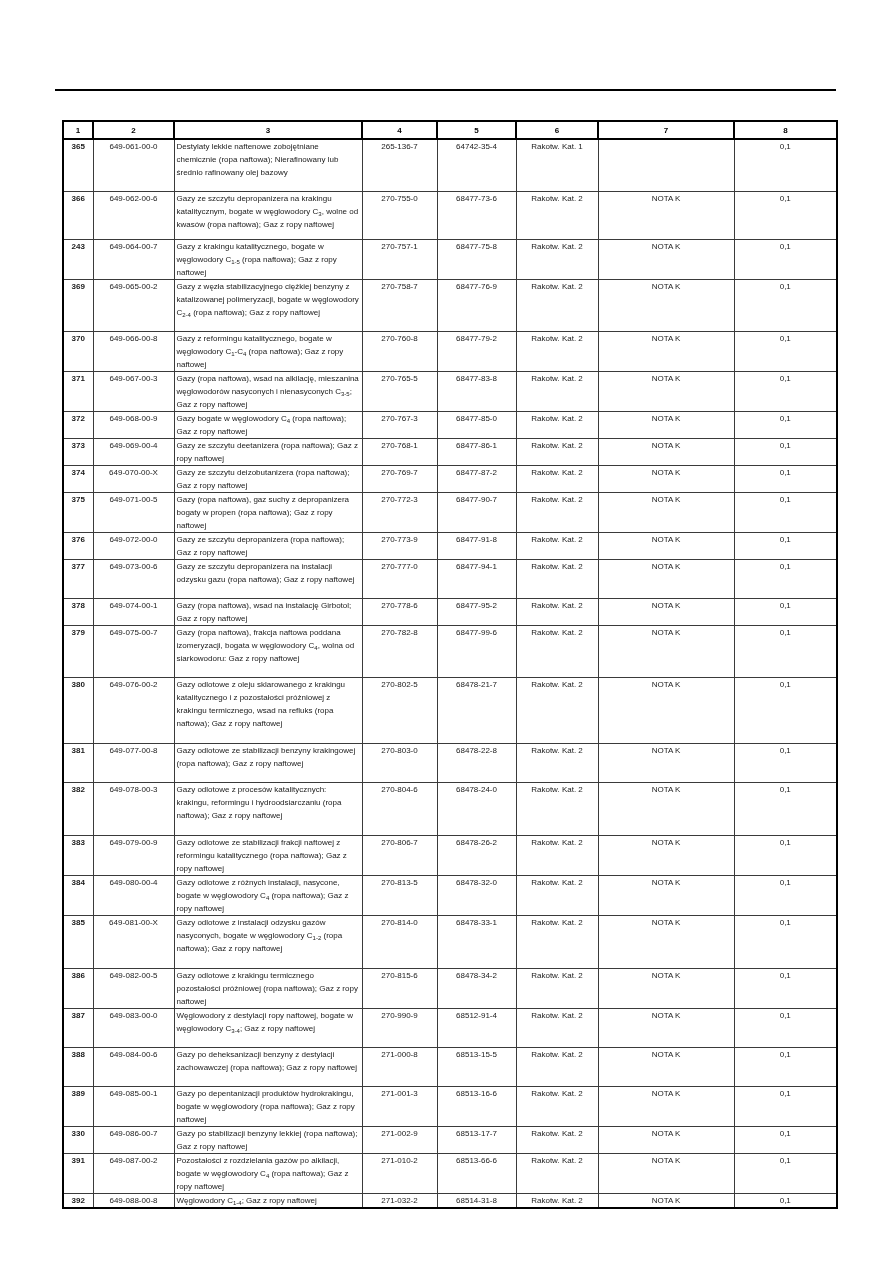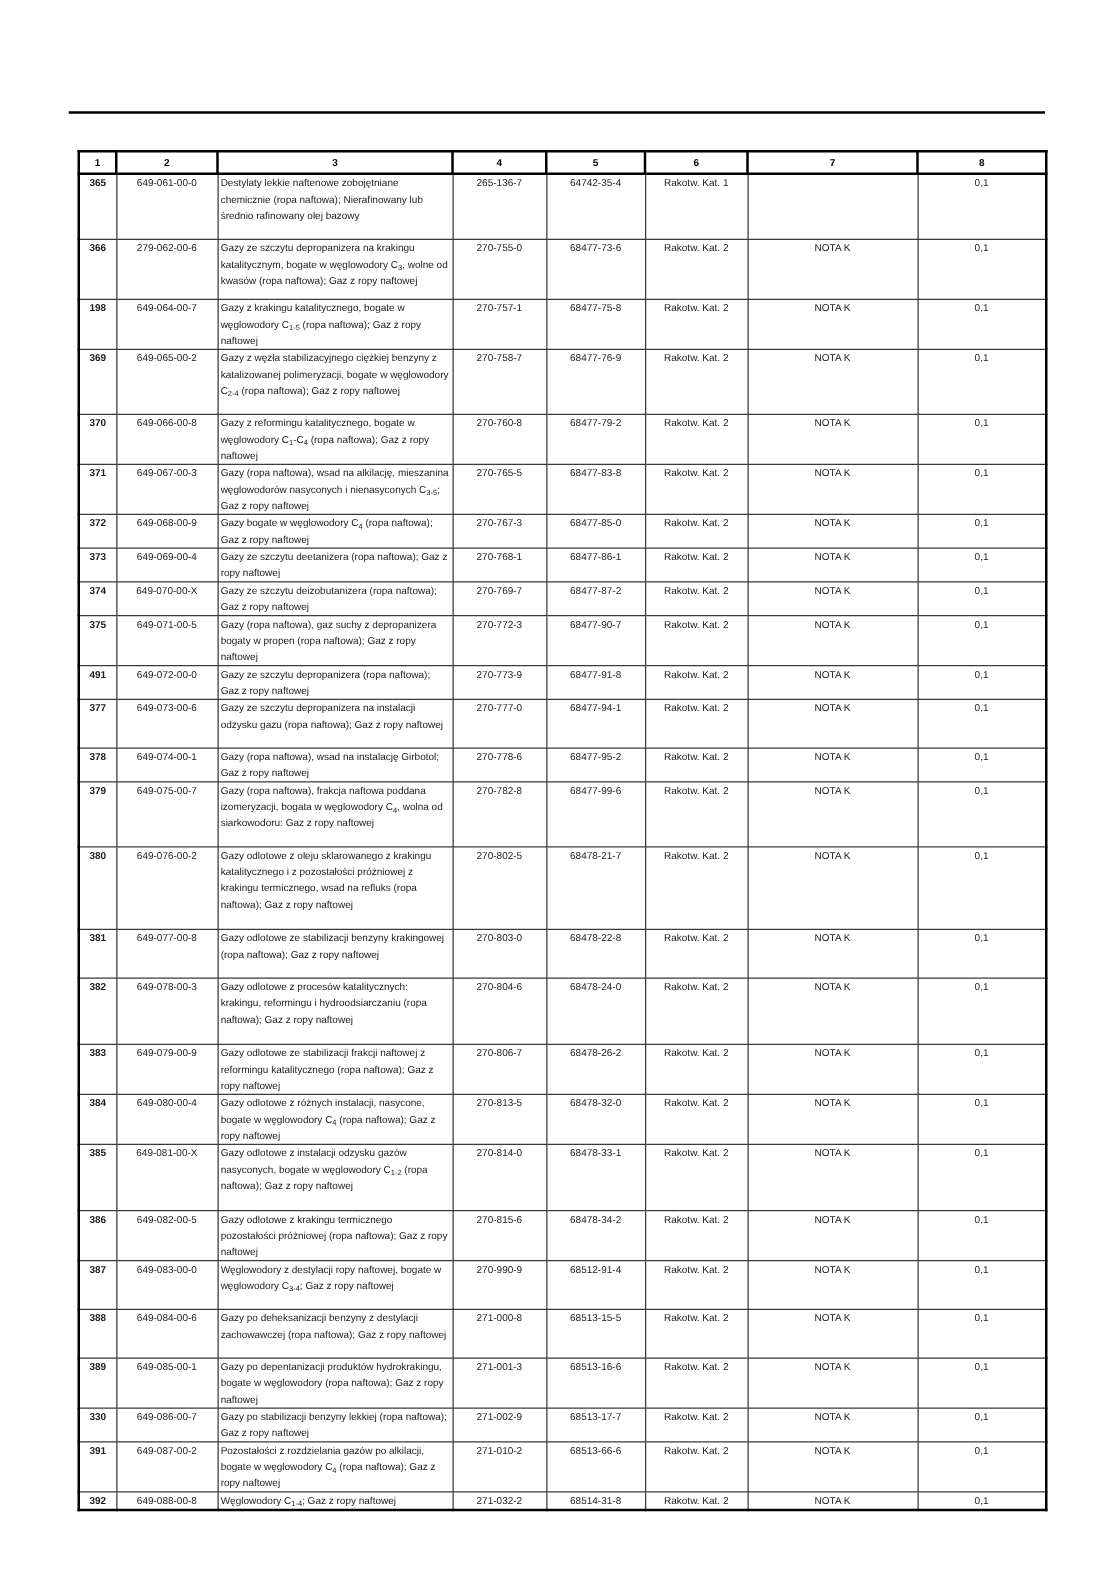--- a/index.html
+++ b/index.html
@@ -88,30 +88,30 @@
         <td class="c2">649-061-00-0</td>
         <td class="c3">Destylaty lekkie naftenowe zobojętniane chemicznie (ropa naftowa); Nierafinowany lub średnio rafinowany olej bazowy</td>
         <td class="c4">265-136-7</td>
         <td class="c5">64742-35-4</td>
         <td class="c6">Rakotw. Kat. 1</td>
         <td class="c7"></td>
         <td class="c8">0,1</td>
       </tr>
       <tr style="height: 48px;">
         <td class="c1">366</td>
-        <td class="c2">279-062-00-6</td>
+        <td class="c2">649-062-00-6</td>
         <td class="c3">Gazy ze szczytu depropanizera na krakingu katalitycznym, bogate w węglowodory C<span class="sub">3</span>, wolne od kwasów (ropa naftowa); Gaz z ropy naftowej</td>
         <td class="c4">270-755-0</td>
         <td class="c5">68477-73-6</td>
         <td class="c6">Rakotw. Kat. 2</td>
         <td class="c7">NOTA K</td>
         <td class="c8">0,1</td>
       </tr>
       <tr style="height: 39px;">
-        <td class="c1">198</td>
+        <td class="c1">243</td>
         <td class="c2">649-064-00-7</td>
         <td class="c3">Gazy z krakingu katalitycznego, bogate w węglowodory C<span class="sub">1-5</span> (ropa naftowa); Gaz z ropy naftowej</td>
         <td class="c4">270-757-1</td>
         <td class="c5">68477-75-8</td>
         <td class="c6">Rakotw. Kat. 2</td>
         <td class="c7">NOTA K</td>
         <td class="c8">0,1</td>
       </tr>
       <tr style="height: 52px; margin-top: 44px;">
         <td class="c1">369</td>
@@ -177,21 +177,21 @@
         <td class="c1">375</td>
         <td class="c2">649-071-00-5</td>
         <td class="c3">Gazy (ropa naftowa), gaz suchy z depropanizera bogaty w propen (ropa naftowa); Gaz z ropy naftowej</td>
         <td class="c4">270-772-3</td>
         <td class="c5">68477-90-7</td>
         <td class="c6">Rakotw. Kat. 2</td>
         <td class="c7">NOTA K</td>
         <td class="c8">0,1</td>
       </tr>
       <tr style="height: 26px;">
-        <td class="c1">491</td>
+        <td class="c1">376</td>
         <td class="c2">649-072-00-0</td>
         <td class="c3">Gazy ze szczytu depropanizera (ropa naftowa); Gaz z ropy naftowej</td>
         <td class="c4">270-773-9</td>
         <td class="c5">68477-91-8</td>
         <td class="c6">Rakotw. Kat. 2</td>
         <td class="c7">NOTA K</td>
         <td class="c8">0,1</td>
       </tr>
       <tr style="height: 39px;">
         <td class="c1">377</td>

